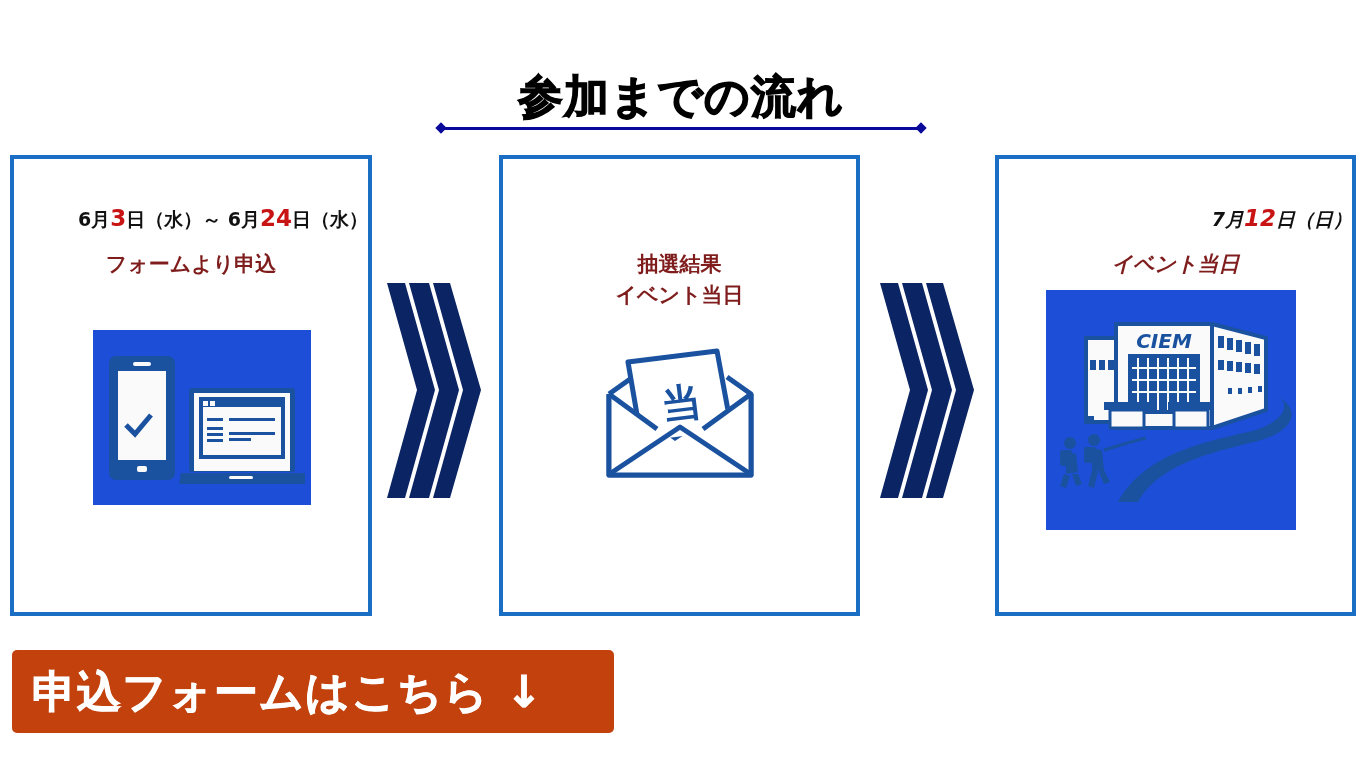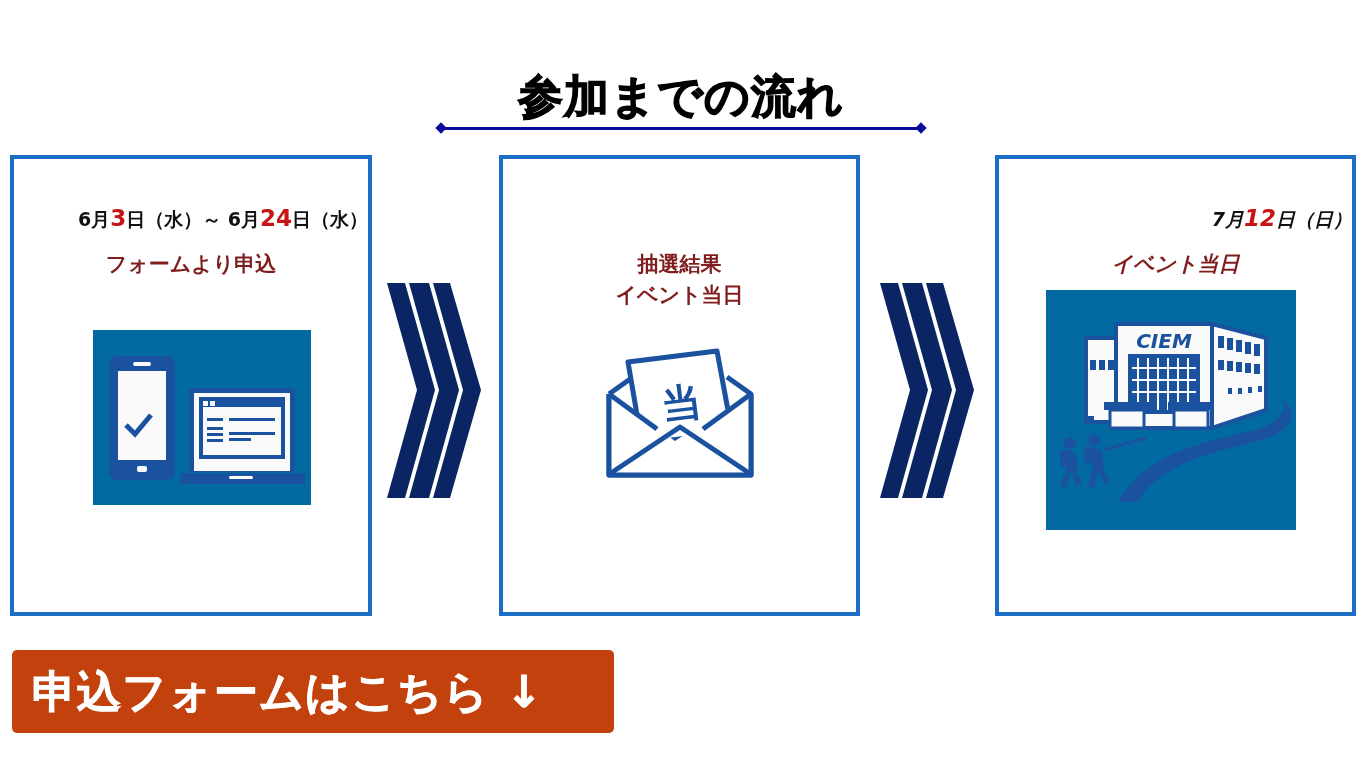--- a/index.html
+++ b/index.html
@@ -23,21 +23,21 @@
   }
   .card .date {
     position: absolute; left: 0; right: 0; top: 46px; text-align: right;
     font-size: 19px; font-weight: 900; color: #111; white-space: nowrap;
   }
   .card .date .red { color: #c81414; font-size: 23px; }
   .card .step {
     position: absolute; left: 0; right: 0; top: 92px; text-align: center;
     font-size: 21px; font-weight: 900; color: #7f1d1d; line-height: 31px;
   }
-  .imgbox { position: absolute; background: #0369a1; }
+  .imgbox { position: absolute; background: #1d4ed8; }
   .chevrons { position: absolute; top: 283px; width: 100px; height: 215px; }
   .cta {
     position: absolute; left: 12px; top: 650px; width: 602px; height: 83px;
     background: #c2410c; border-radius: 5px; color: #fff;
     font-size: 44px; font-weight: 900; line-height: 83px; text-indent: 20px;
     letter-spacing: 1px; -webkit-text-stroke: 0.8px #fff; cursor: pointer;
   }
 </style>
 </head>
 <body>

